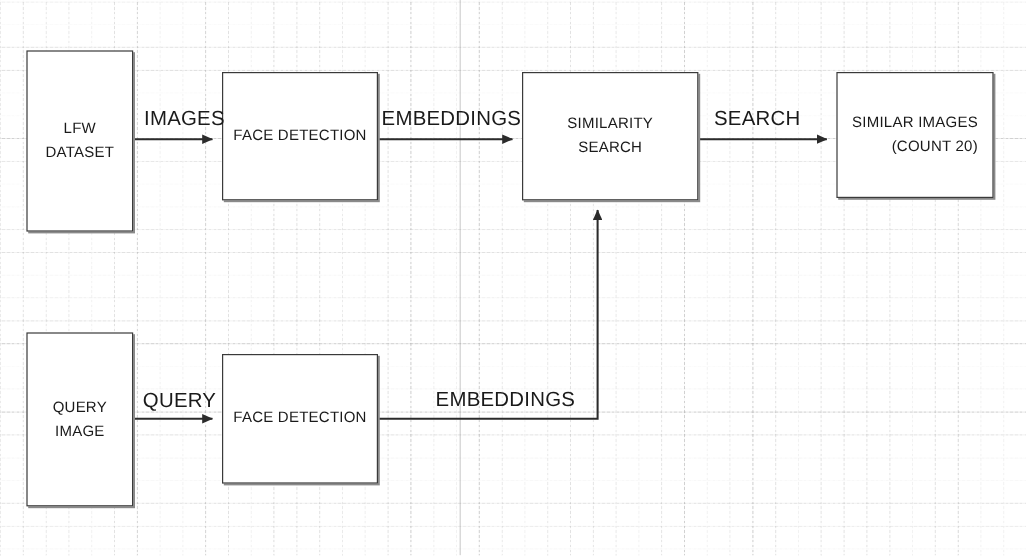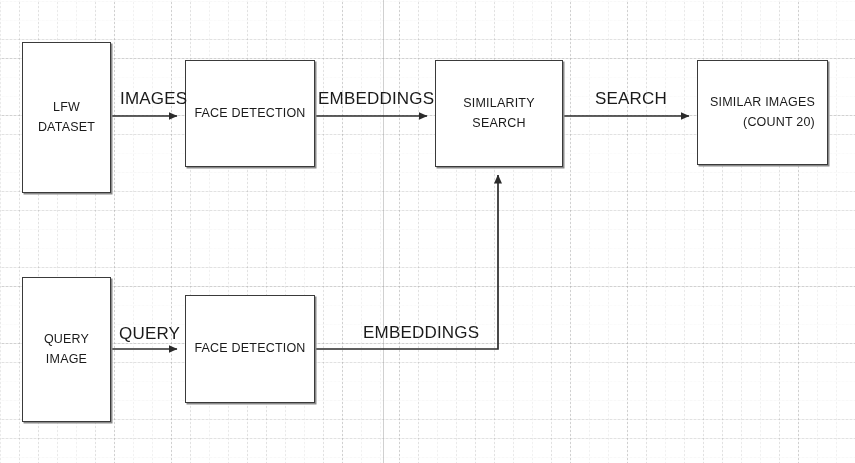--- a/index.html
+++ b/index.html
@@ -128,21 +128,21 @@
 
   <div class="node" style="left:22px; top:42px; width:89px; height:151px;">
     <span class="label-lines">LFW
 DATASET</span>
   </div>
 
   <div class="node" style="left:185px; top:60px; width:130px; height:107px;">
     <span class="label-lines">FACE DETECTION</span>
   </div>
 
-  <div class="node" style="left:435px; top:60px; width:128px; height:107px;">
+  <div class="node" style="left:435px; top:60px; width:147px; height:107px;">
     <span class="label-lines">SIMILARITY
 SEARCH</span>
   </div>
 
   <div class="node" style="left:697px; top:60px; width:131px; height:105px;text-align:right;">
     <span class="label-lines">SIMILAR IMAGES
 (COUNT 20)</span>
   </div>
 
   <div class="node" style="left:22px; top:277px; width:89px; height:145px;">

